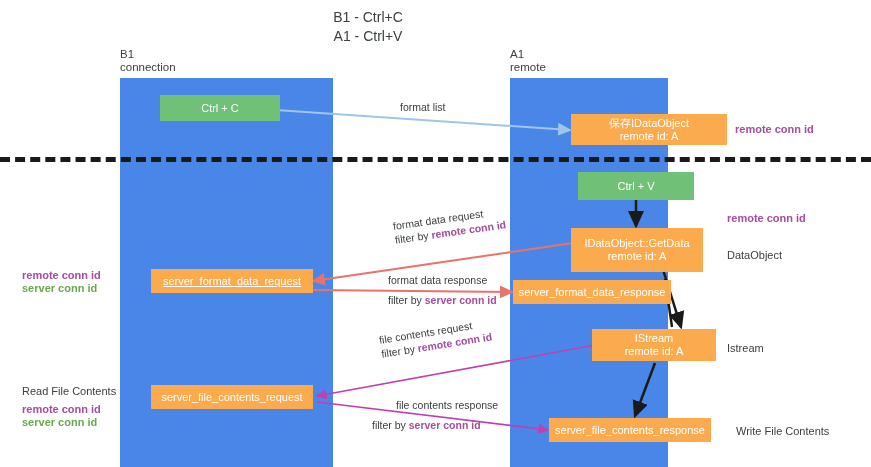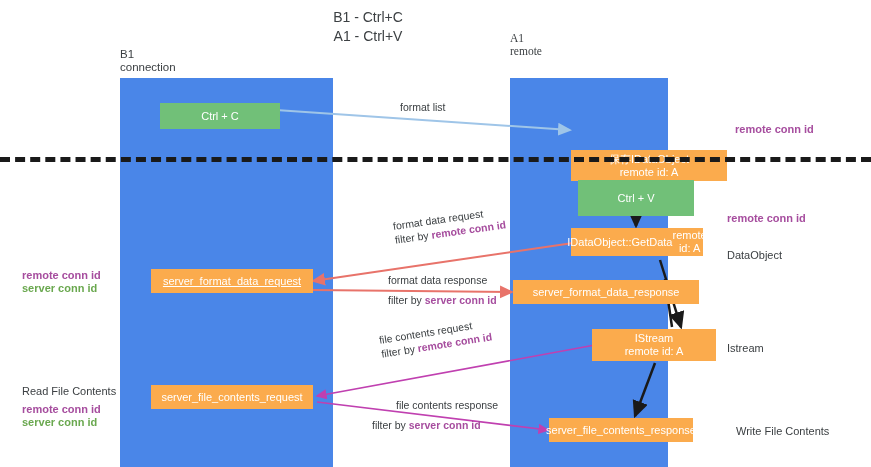--- a/index.html
+++ b/index.html
@@ -20,21 +20,21 @@
   .title{
     position:absolute;left:0;width:736px;top:8px;
     text-align:center;color:#3c4043;font-size:14px;line-height:19px;
   }
   .node{
     position:absolute;box-sizing:border-box;
     display:flex;align-items:center;justify-content:center;
     text-align:center;color:#ffffff;font-size:11px;line-height:13px;
     padding:3px 4px;
   }
-  .green{background:#6aa84f;background:#71c078;margin-top:8px;}
+  .green{background:#6aa84f;background:#71c078;}
   .orange{background:#f9ac4f;background:#fbab4d;}
   .sidelabel{
     position:absolute;font-size:11px;line-height:14px;color:#3c4043;
     white-space:nowrap;
   }
   .purple{color:#a64d9e;font-weight:bold;}
   .greenTxt{color:#6aa84f;font-weight:bold;}
   .edgelabel{
     position:absolute;font-size:10.5px;line-height:14px;color:#3c4043;
     white-space:nowrap;
@@ -50,21 +50,21 @@
 
   <div class="title">
     <div>B1 - Ctrl+C</div>
     <div>A1 - Ctrl+V</div>
   </div>
 
   <div class="lane-head" style="left:120px;top:48px;width:213px;">
     <div>B1</div>
     <div>connection</div>
   </div>
-  <div class="lane-head" style="left:510px;top:32px;width:158px;font-family:Liberation Serif, serif;">
+  <div class="lane-head" style="left:510px;top:48px;width:158px;">
     <div>A1</div>
     <div>remote</div>
   </div>
 
   <div class="lane" id="lane-b1"></div>
   <div class="lane" id="lane-a1"></div>
 
   <svg class="overlay">
     <defs>
       <marker id="ar-blue" markerWidth="7" markerHeight="7" refX="6" refY="3.2" orient="auto">
@@ -97,52 +97,52 @@
 
     <path d="M655,363 L635,416" stroke="#1a1a1a" stroke-width="2.5" fill="none" marker-end="url(#ar-blk)"></path>
 
     <path d="M665,279 L672,327" stroke="#1a1a1a" stroke-width="2.5" fill="none"></path>
   </svg>
 
   <div class="node green" style="left:160px;top:95px;width:120px;height:26px;">
     <span>Ctrl + C</span>
   </div>
 
-  <div class="node orange" style="left:571px;top:114px;width:156px;height:31px;flex-direction:column;margin-top:36px;">
+  <div class="node orange" style="left:571px;top:114px;width:156px;height:31px;flex-direction:column;">
     <span>保存IDataObject</span>
     <span>remote id: A</span>
   </div>
 
-  <div class="node green" style="left:578px;top:172px;width:116px;height:36px;">
+  <div class="node green" style="left:578px;top:172px;width:116px;height:28px;">
     <span>Ctrl + V</span>
   </div>
 
-  <div class="node orange" style="left:571px;top:228px;width:132px;height:28px;">
+  <div class="node orange" style="left:571px;top:228px;width:132px;height:44px;flex-direction:column;">
     <span>IDataObject::GetData</span>
     <span>remote id: A</span>
   </div>
 
   <div class="node orange" style="left:151px;top:269px;width:162px;height:24px;text-decoration:underline;">
     <span>server_format_data_request</span>
   </div>
 
-  <div class="node orange" style="left:513px;top:280px;width:186px;height:24px;">
+  <div class="node orange" style="left:513px;top:280px;width:158px;height:24px;">
     <span>server_format_data_response</span>
   </div>
 
   <div class="node orange" style="left:592px;top:329px;width:124px;height:32px;flex-direction:column;">
     <span>IStream</span>
     <span>remote id: A</span>
   </div>
 
   <div class="node orange" style="left:151px;top:385px;width:162px;height:24px;">
     <span>server_file_contents_request</span>
   </div>
 
-  <div class="node orange" style="left:549px;top:418px;width:144px;height:24px;align-items:center;">
+  <div class="node orange" style="left:549px;top:418px;width:162px;height:24px;align-items:center;">
     <span>server_file_contents_response</span>
   </div>
 
   <div class="dashline"></div>
 
   <div class="edgelabel" style="left:400px;top:100px;text-align:center;">format list</div>
 
   <div class="edgelabel" style="left:392px;top:219px;transform:rotate(-8deg);transform-origin:left top;">
     <div>format data request</div>
     <div>

